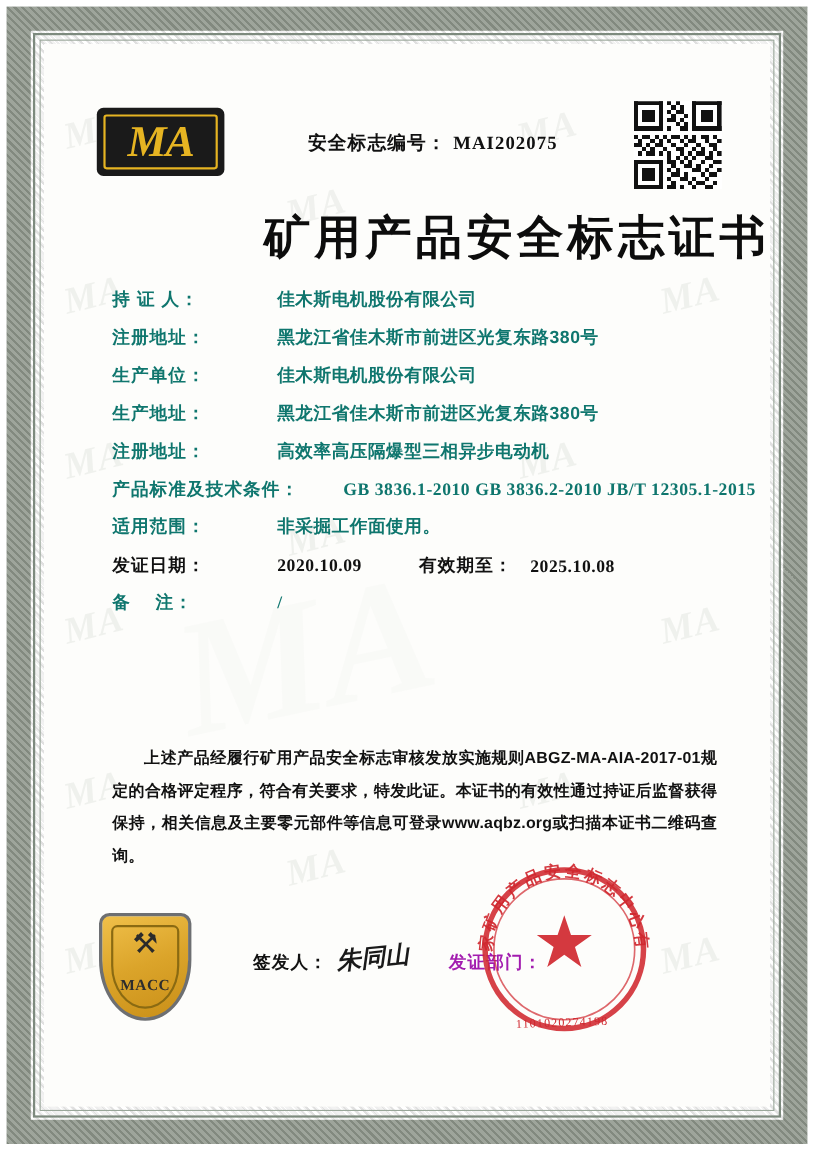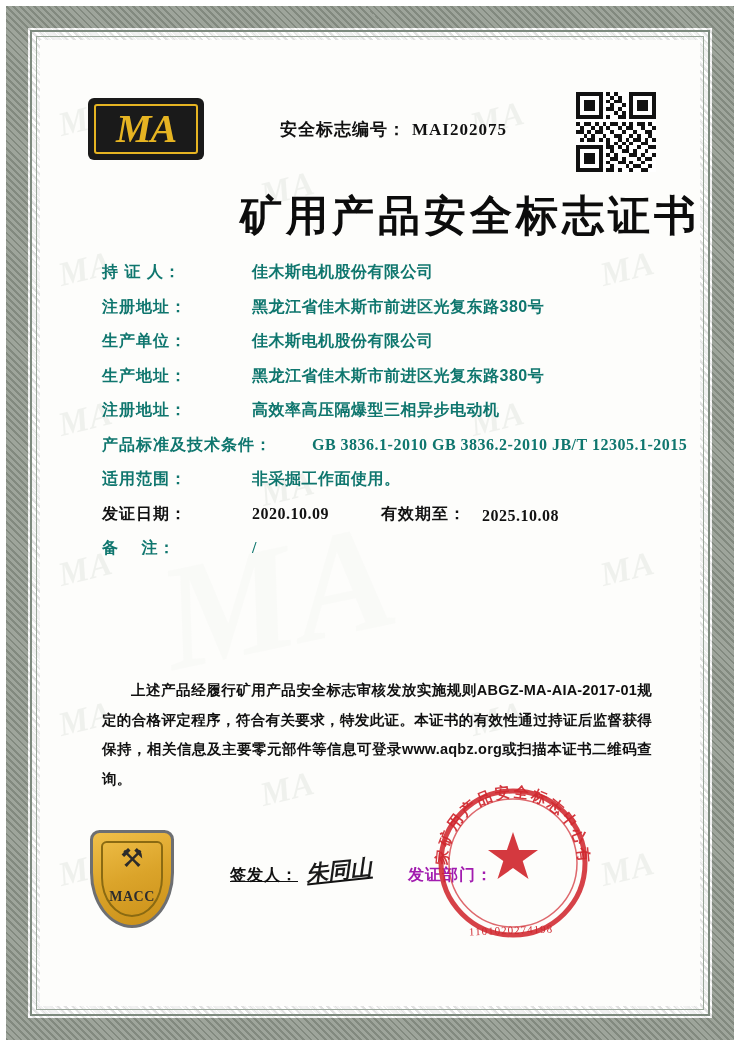--- a/index.html
+++ b/index.html
@@ -285,21 +285,20 @@
 
   .sign-row {
     position: absolute;
     left: 190px;
     bottom: 120px;
     display: flex;
     align-items: flex-end;
     font-size: 16px;
     font-weight: bold;
     color: #111;
-    text-decoration: underline;
   }
   .sign-label { letter-spacing: 1px; }
   .signature {
     font-family: "Liberation Serif", serif;
     font-style: italic;
     font-size: 22px;
     margin-left: 8px;
     color: #1a1a1a;
     transform: rotate(-6deg);
   }

